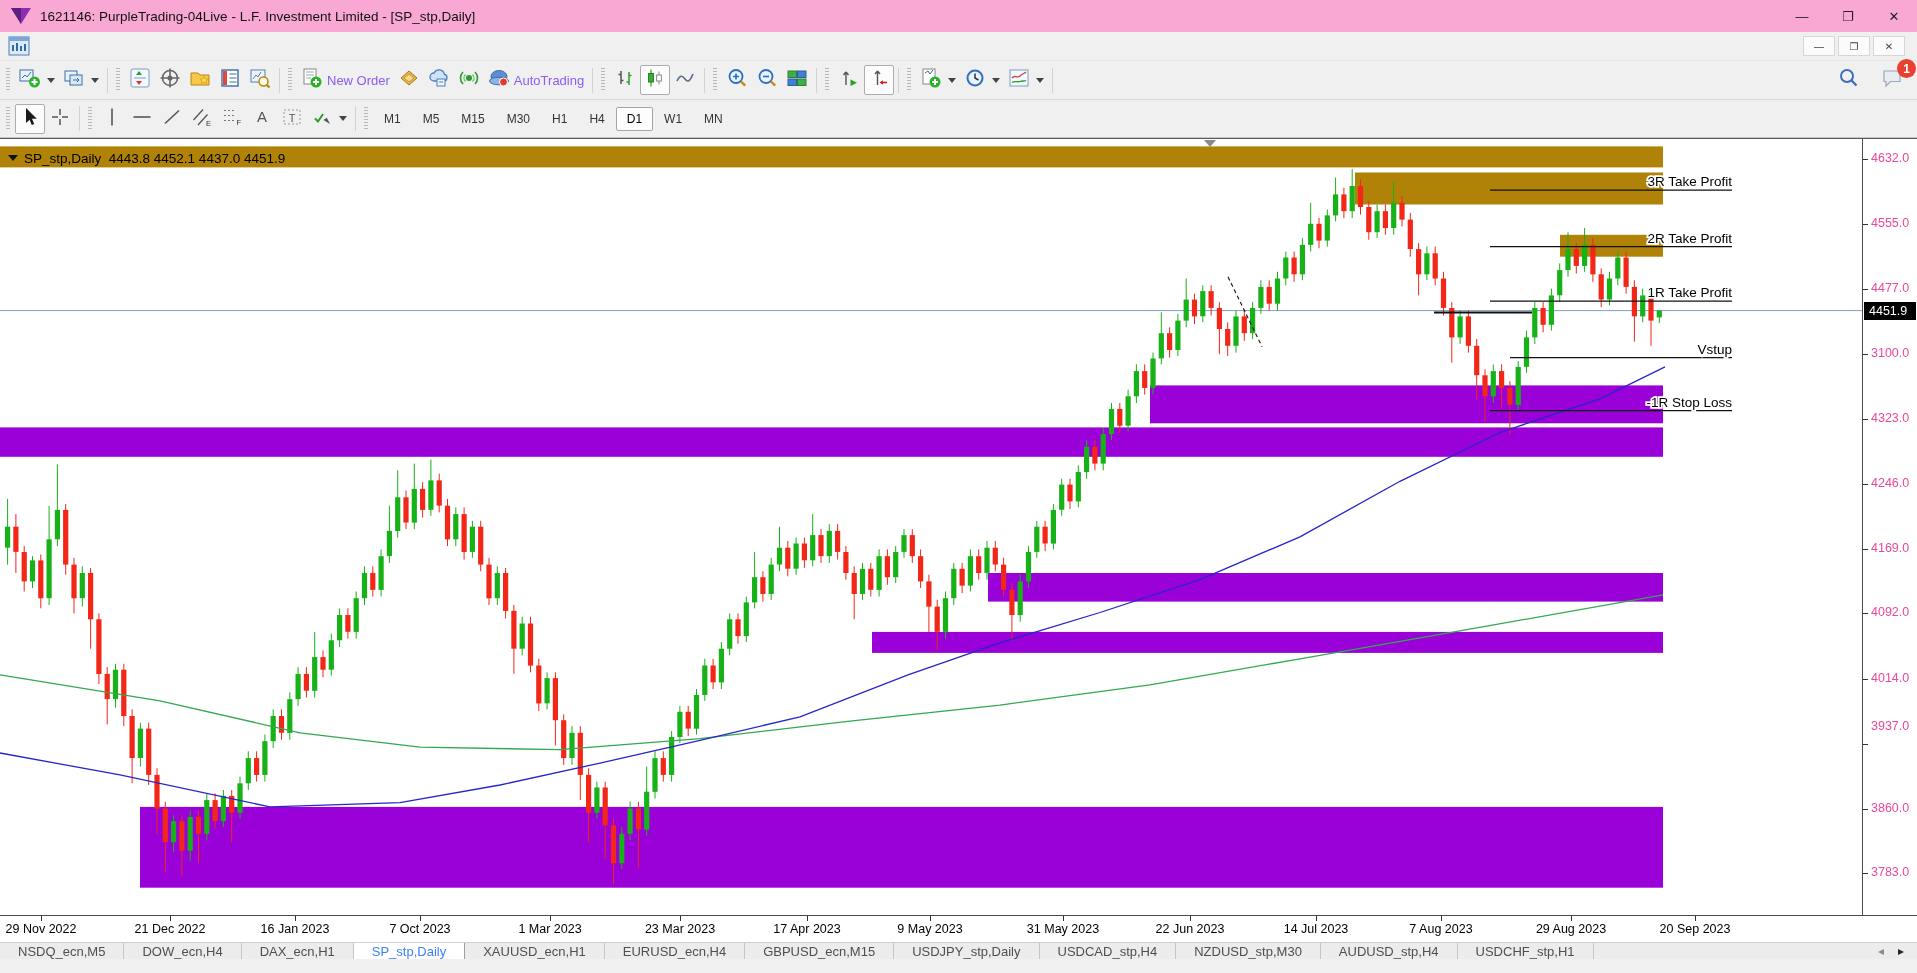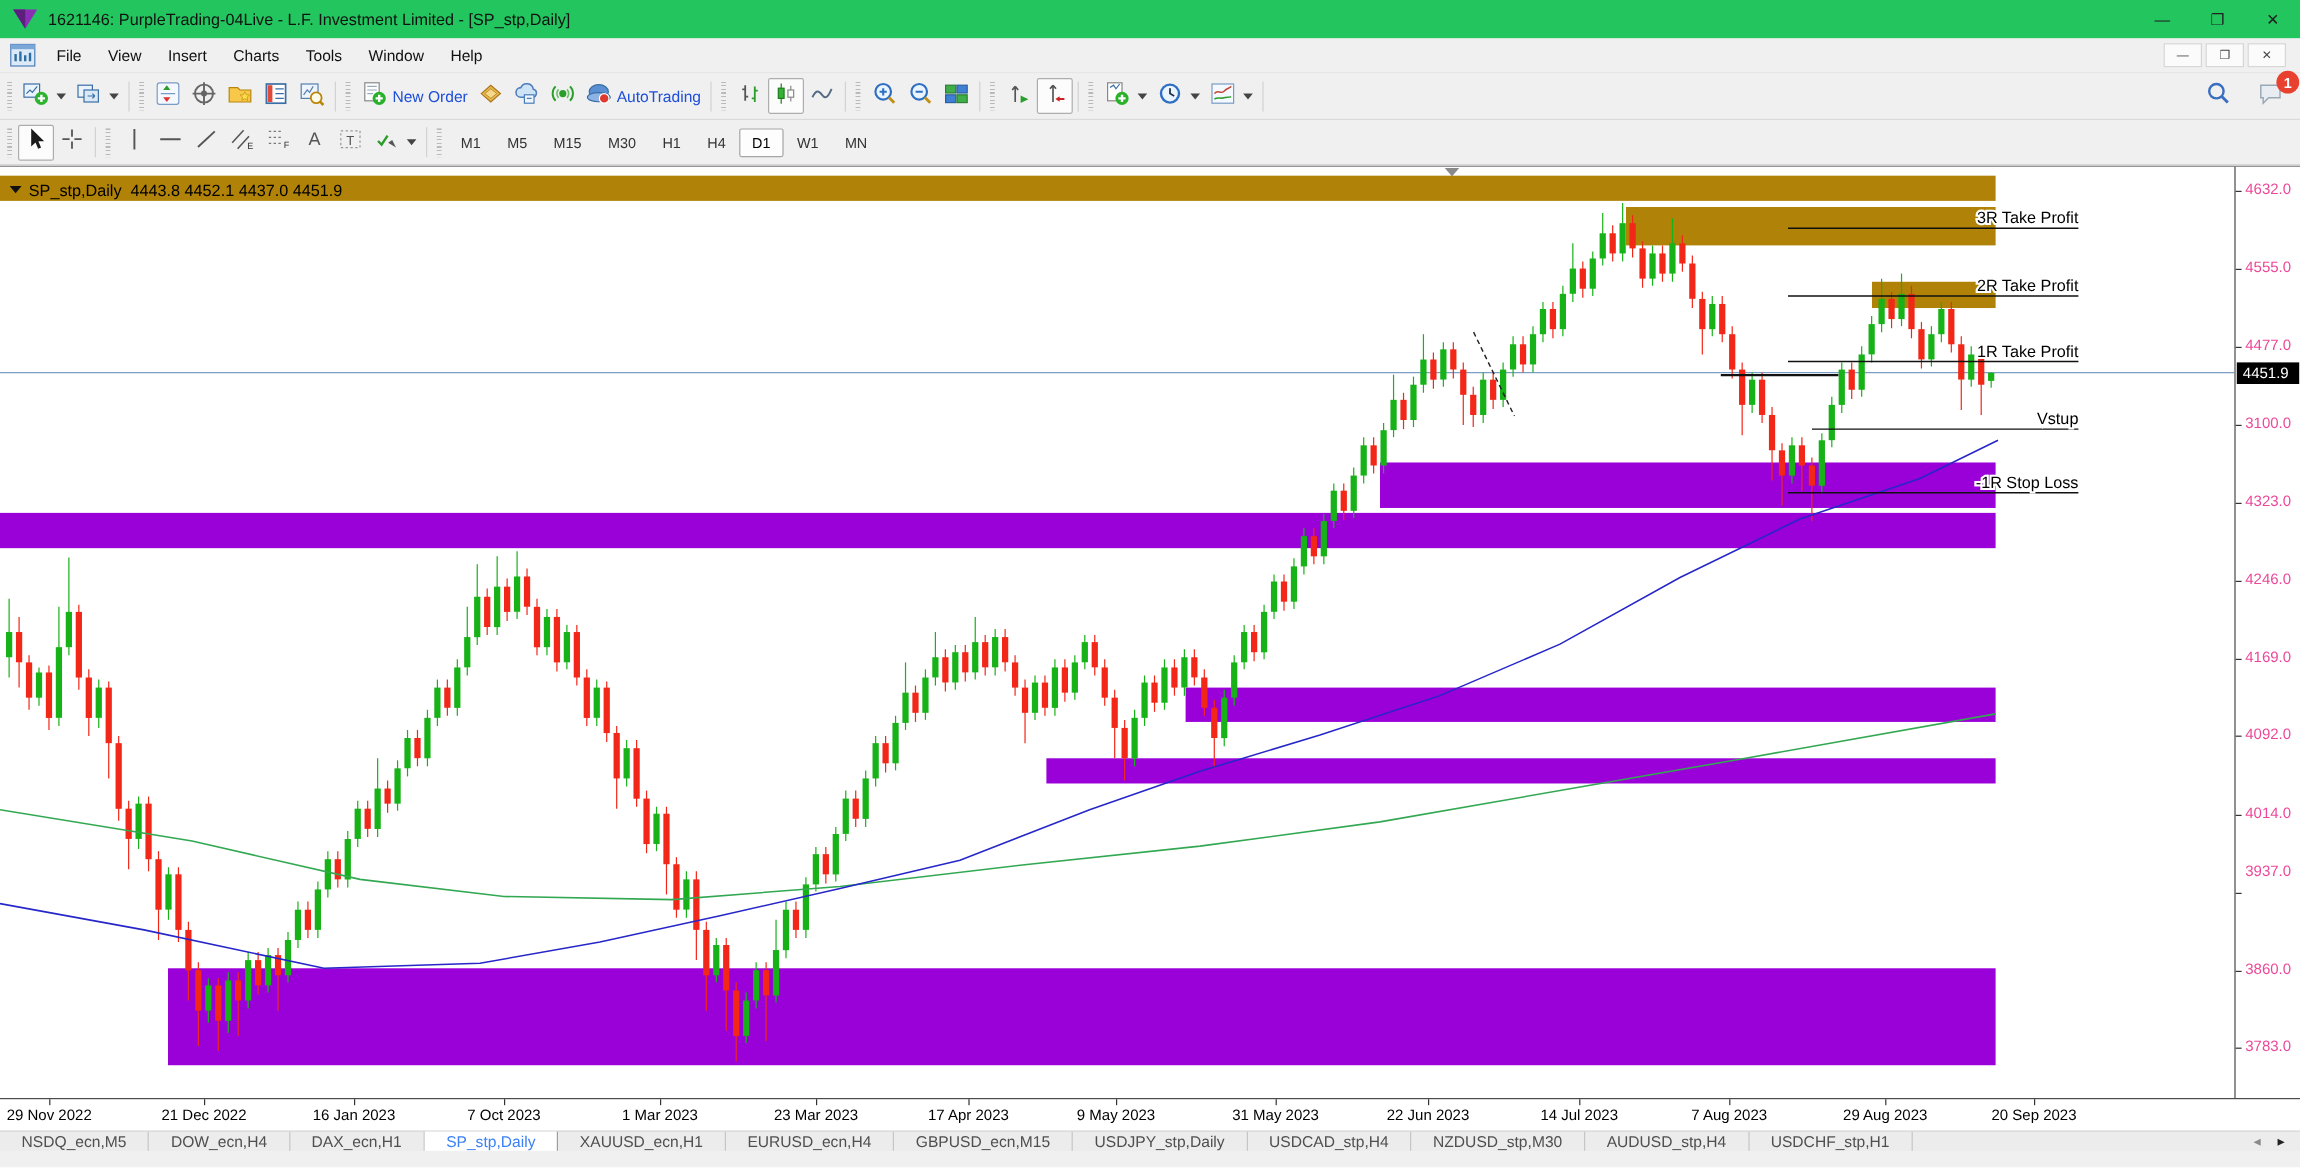--- a/index.html
+++ b/index.html
@@ -1,21 +1,21 @@
 <!DOCTYPE html>
 <html><head>
 <meta charset="utf-8">
 <style>
   * { box-sizing: border-box; margin:0; padding:0; }
   html,body { width:1917px; height:973px; overflow:hidden; background:#fff;
     font-family:"Liberation Sans", sans-serif; -webkit-font-smoothing:antialiased; }
   .window { width:1917px; height:973px; display:flex; flex-direction:column; background:#f0f0f0; }
 
   
-  .titlebar { height:32px; background:#22c55e; display:flex; align-items:center; padding-left:10px; flex:none; }
+  .titlebar { height:32px; background:#f9a8d4; display:flex; align-items:center; padding-left:10px; flex:none; }
   .titlebar .logo { width:22px; height:18px; margin-right:8px; }
   .titlebar .ttl { font-size:13.5px; color:#111; }
   .tb-controls { margin-left:auto; display:flex; height:100%; }
   .wbtn { width:46px; height:100%; display:flex; align-items:center; justify-content:center; font-size:13px; color:#222; }
 
   
   .menubar { height:28px; background:#f0f0f0; display:flex; align-items:center; padding:0 6px; flex:none; }
   .appicon { width:22px; height:20px; margin:0 6px 0 2px; }
   .menu-item { padding:4px 11px; font-size:13px; color:#111; border-radius:2px; }
   .child-controls { margin-left:auto; display:flex; gap:3px; padding-right:6px; }
@@ -25,21 +25,21 @@
   
   .tb { background:#f0f0f0; display:flex; align-items:center; flex:none; padding:0 2px; position:relative; }
   .tb1 { height:40px; border-top:1px solid #e6e6e6; border-bottom:1px solid #dadada; }
   .tb2 { height:38px; border-bottom:1px solid #c6c6c6; }
   .grip { width:4px; height:24px; margin:0 5px 0 4px;
           background-image:repeating-linear-gradient(to bottom,#b9b9b9 0 1px,transparent 1px 3px); flex:none; }
   .sep { width:1px; height:25px; background:#d2d2d2; margin:0 4px; flex:none; }
   .tbtn { height:30px; min-width:30px; padding:0 3px; display:flex; align-items:center; justify-content:center;
           border:1px solid transparent; border-radius:2px; gap:4px; flex:none; }
   .tbtn.active { background:#fcfcfc; border-color:#adadad; }
-  .tbtn .lab { font-size:13px; color:#1d4ed8; white-space:nowrap;text-align:center; }
+  .tbtn .lab { font-size:13px; color:#8b5cf6; white-space:nowrap;text-align:center; }
   .caret { width:0; height:0; border-left:4px solid transparent; border-right:4px solid transparent;
            border-top:5px solid #444; margin-left:2px; }
   .tf-btn { padding:4px 10px; font-size:12px; color:#333; border:1px solid transparent; border-radius:2px; }
   .tf-btn.active { background:#fdfdfd; border-color:#a5a5a5; color:#000; }
   .tb-right { position:absolute; right:10px; top:0; height:100%; display:flex; align-items:center; gap:14px; }
   .chatwrap { position:relative; }
   .badge { position:absolute; top:-7px; right:-10px; background:#e8412f; color:#fff; border-radius:50%;
            width:19px; height:19px; font-size:12px; font-weight:bold; display:flex; align-items:center; justify-content:center; }
 
   
@@ -83,29 +83,20 @@
       <div class="wbtn">✕</div>
     </div>
   </div>
 
   <div class="menubar">
     <svg class="appicon" viewBox="0 0 22 20">
       <rect x="1" y="1" width="20" height="18" fill="#dce9f7" stroke="#4a7ebb"></rect>
       <rect x="1" y="1" width="20" height="4" fill="#7aa6d8"></rect>
       <path d="M5 15V9M9 15V7M13 15v-5M17 15V8" stroke="#2e6da4" stroke-width="2"></path>
     </svg>
-    <div id="menu-items" style="display: flex;">
-        <div class="menu-item">File</div>
-        <div class="menu-item">View</div>
-        <div class="menu-item">Insert</div>
-        <div class="menu-item">Charts</div>
-        <div class="menu-item">Tools</div>
-        <div class="menu-item">Window</div>
-        <div class="menu-item">Help</div>
-      </div>
     <div class="child-controls">
       <div class="cbtn">—</div>
       <div class="cbtn">❐</div>
       <div class="cbtn">✕</div>
     </div>
   </div>
 
   <div class="tb tb1" id="toolbar1">
     <div class="tb-right">
       <span class="tbtn" id="search-btn">

